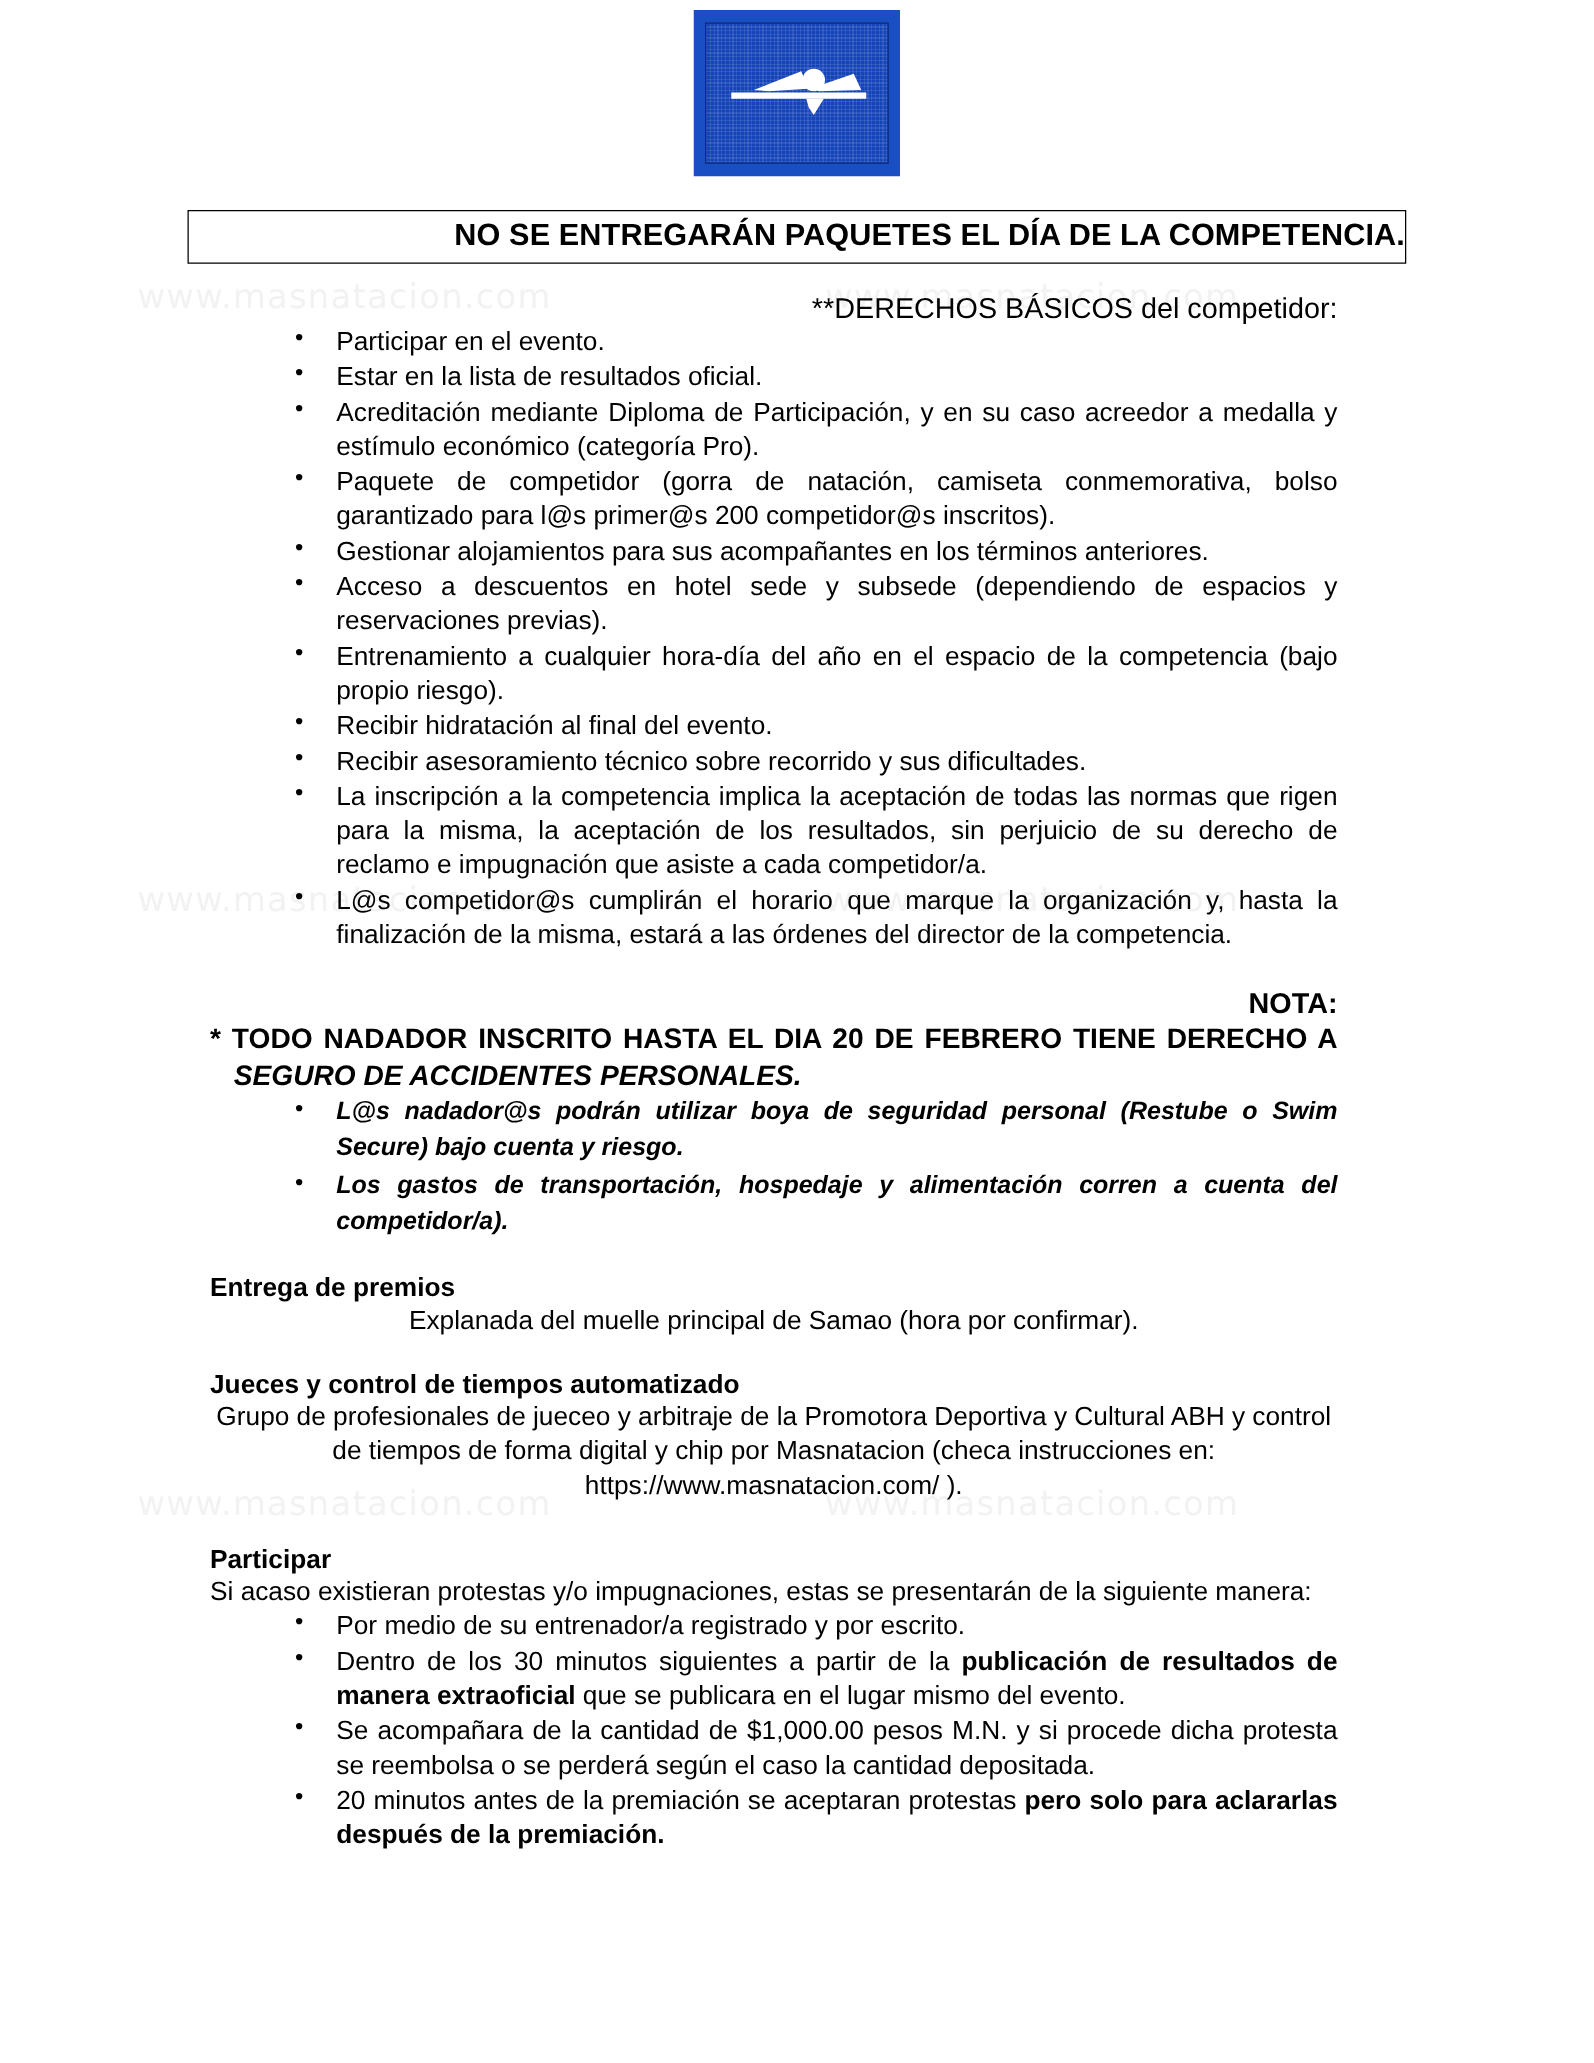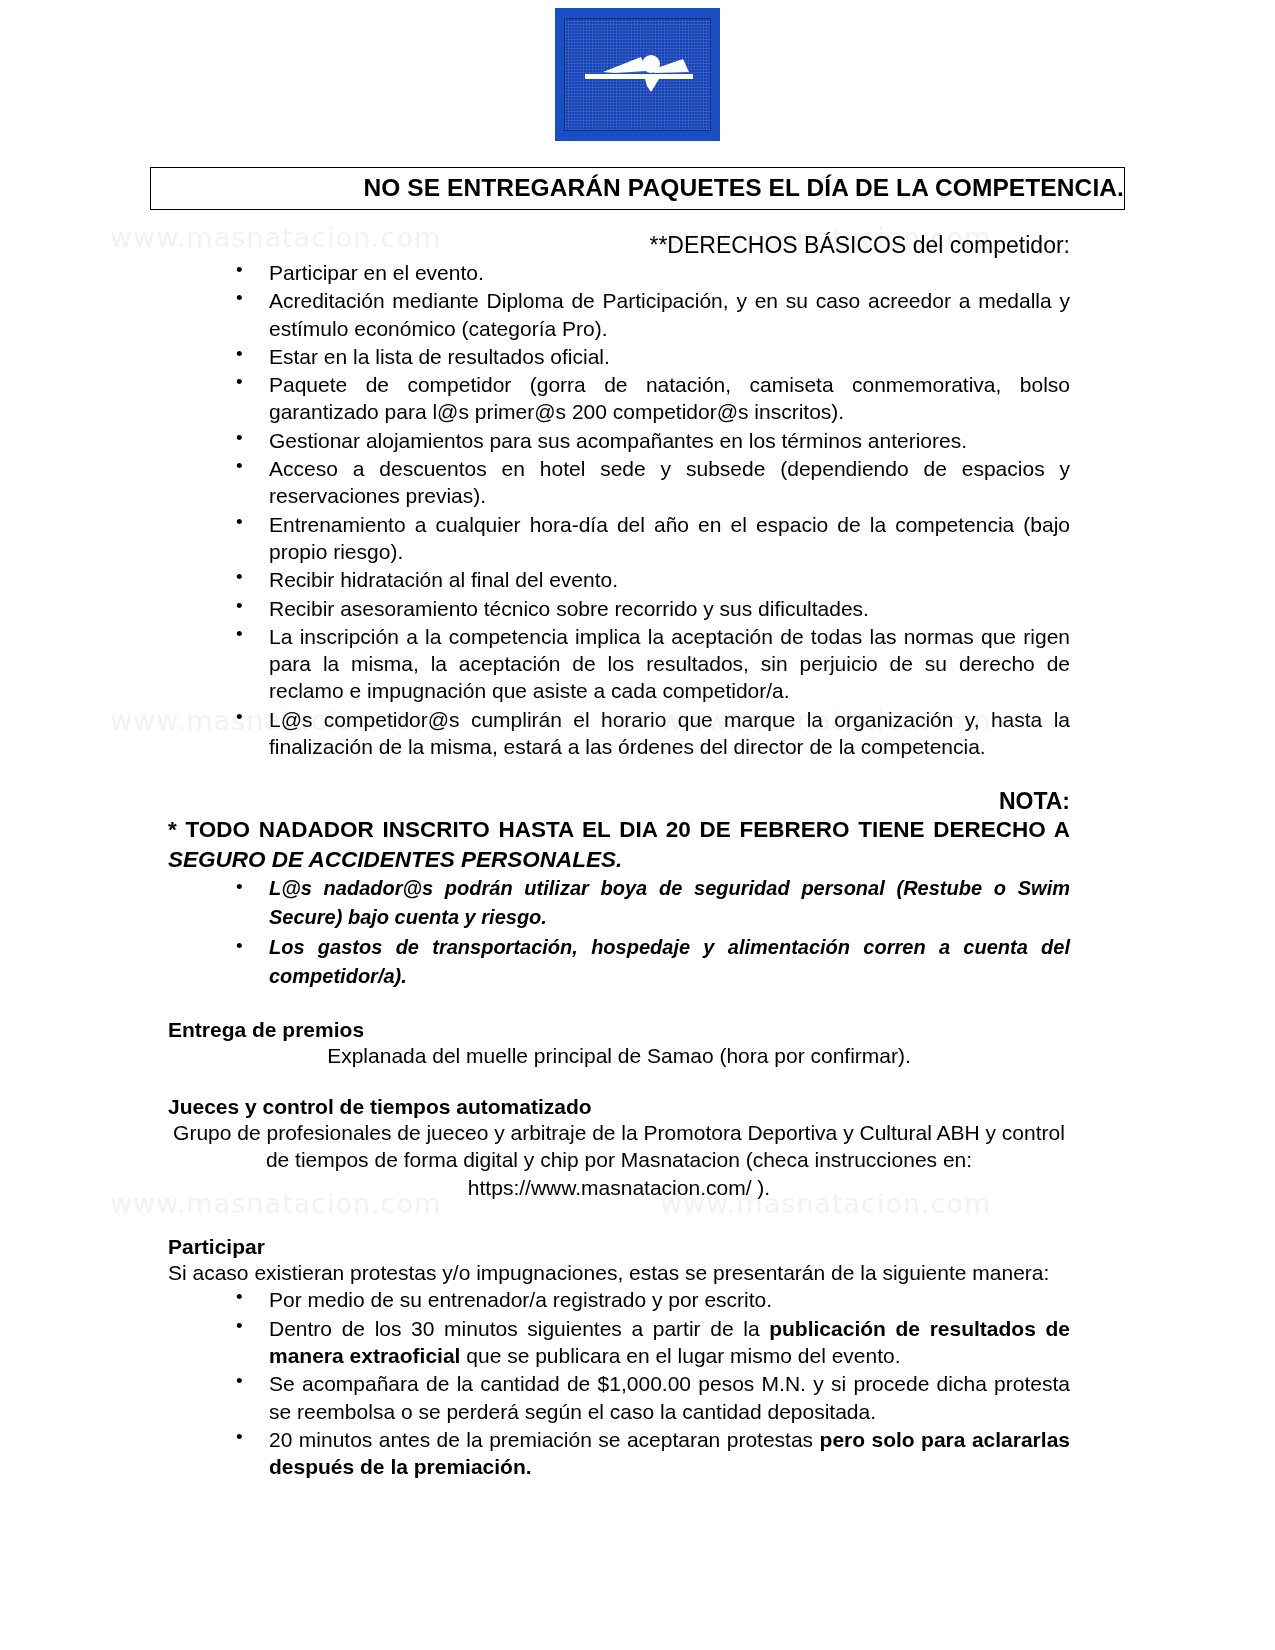--- a/index.html
+++ b/index.html
@@ -144,21 +144,21 @@
     font-weight: bold;
     margin-top: 28px;
     text-align: right;
   }
   .nota-line {
     font-size: 22.5px;
     font-weight: bold;
     text-align: justify;
     line-height: 1.30;
   }
-  .nota-line .ital { font-style: italic; }
+  .nota-line .ital { font-style: italic; margin-left: 19px; }
   .gap-md { height: 26px; }
   .gap-lg { height: 34px; }
 
   b.inl { font-weight: bold; }
 </style>
 </head>
 <body>
 
 <div class="wm-layer" id="wm-layer">
     <div class="wm" style="left: 110px; top: 222px; color: rgb(242, 242, 242);">www.masnatacion.com</div>
@@ -188,22 +188,22 @@
   <div class="title-box">
     <div class="t">NO SE ENTREGARÁN PAQUETES EL DÍA DE LA COMPETENCIA.</div>
   </div>
 
   <div class="body-block">
 
     <div class="h-sub">**DERECHOS BÁSICOS del competidor:</div>
 
     <ul class="bul">
       <li>Participar en el evento.</li>
+      <li>Estar en la lista de resultados oficial.</li>
       <li>Acreditación mediante Diploma de Participación, y en su caso acreedor a medalla y estímulo económico (categoría Pro).</li>
-      <li>Estar en la lista de resultados oficial.</li>
       <li>Paquete de competidor (gorra de natación, camiseta conmemorativa, bolso garantizado para l@s primer@s 200 competidor@s inscritos).</li>
       <li>Gestionar alojamientos para sus acompañantes en los términos anteriores.</li>
       <li>Acceso a descuentos en hotel sede y subsede (dependiendo de espacios y reservaciones previas).</li>
       <li>Entrenamiento a cualquier hora-día del año en el espacio de la competencia (bajo propio riesgo).</li>
       <li>Recibir hidratación al final del evento.</li>
       <li>Recibir asesoramiento técnico sobre recorrido y sus dificultades.</li>
       <li>La inscripción a la competencia implica la aceptación de todas las normas que rigen para la misma, la aceptación de los resultados, sin perjuicio de su derecho de reclamo e impugnación que asiste a cada competidor/a.</li>
       <li>L@s competidor@s cumplirán el horario que marque la organización y, hasta la finalización de la misma, estará a las órdenes del director de la competencia.</li>
     </ul>
 

